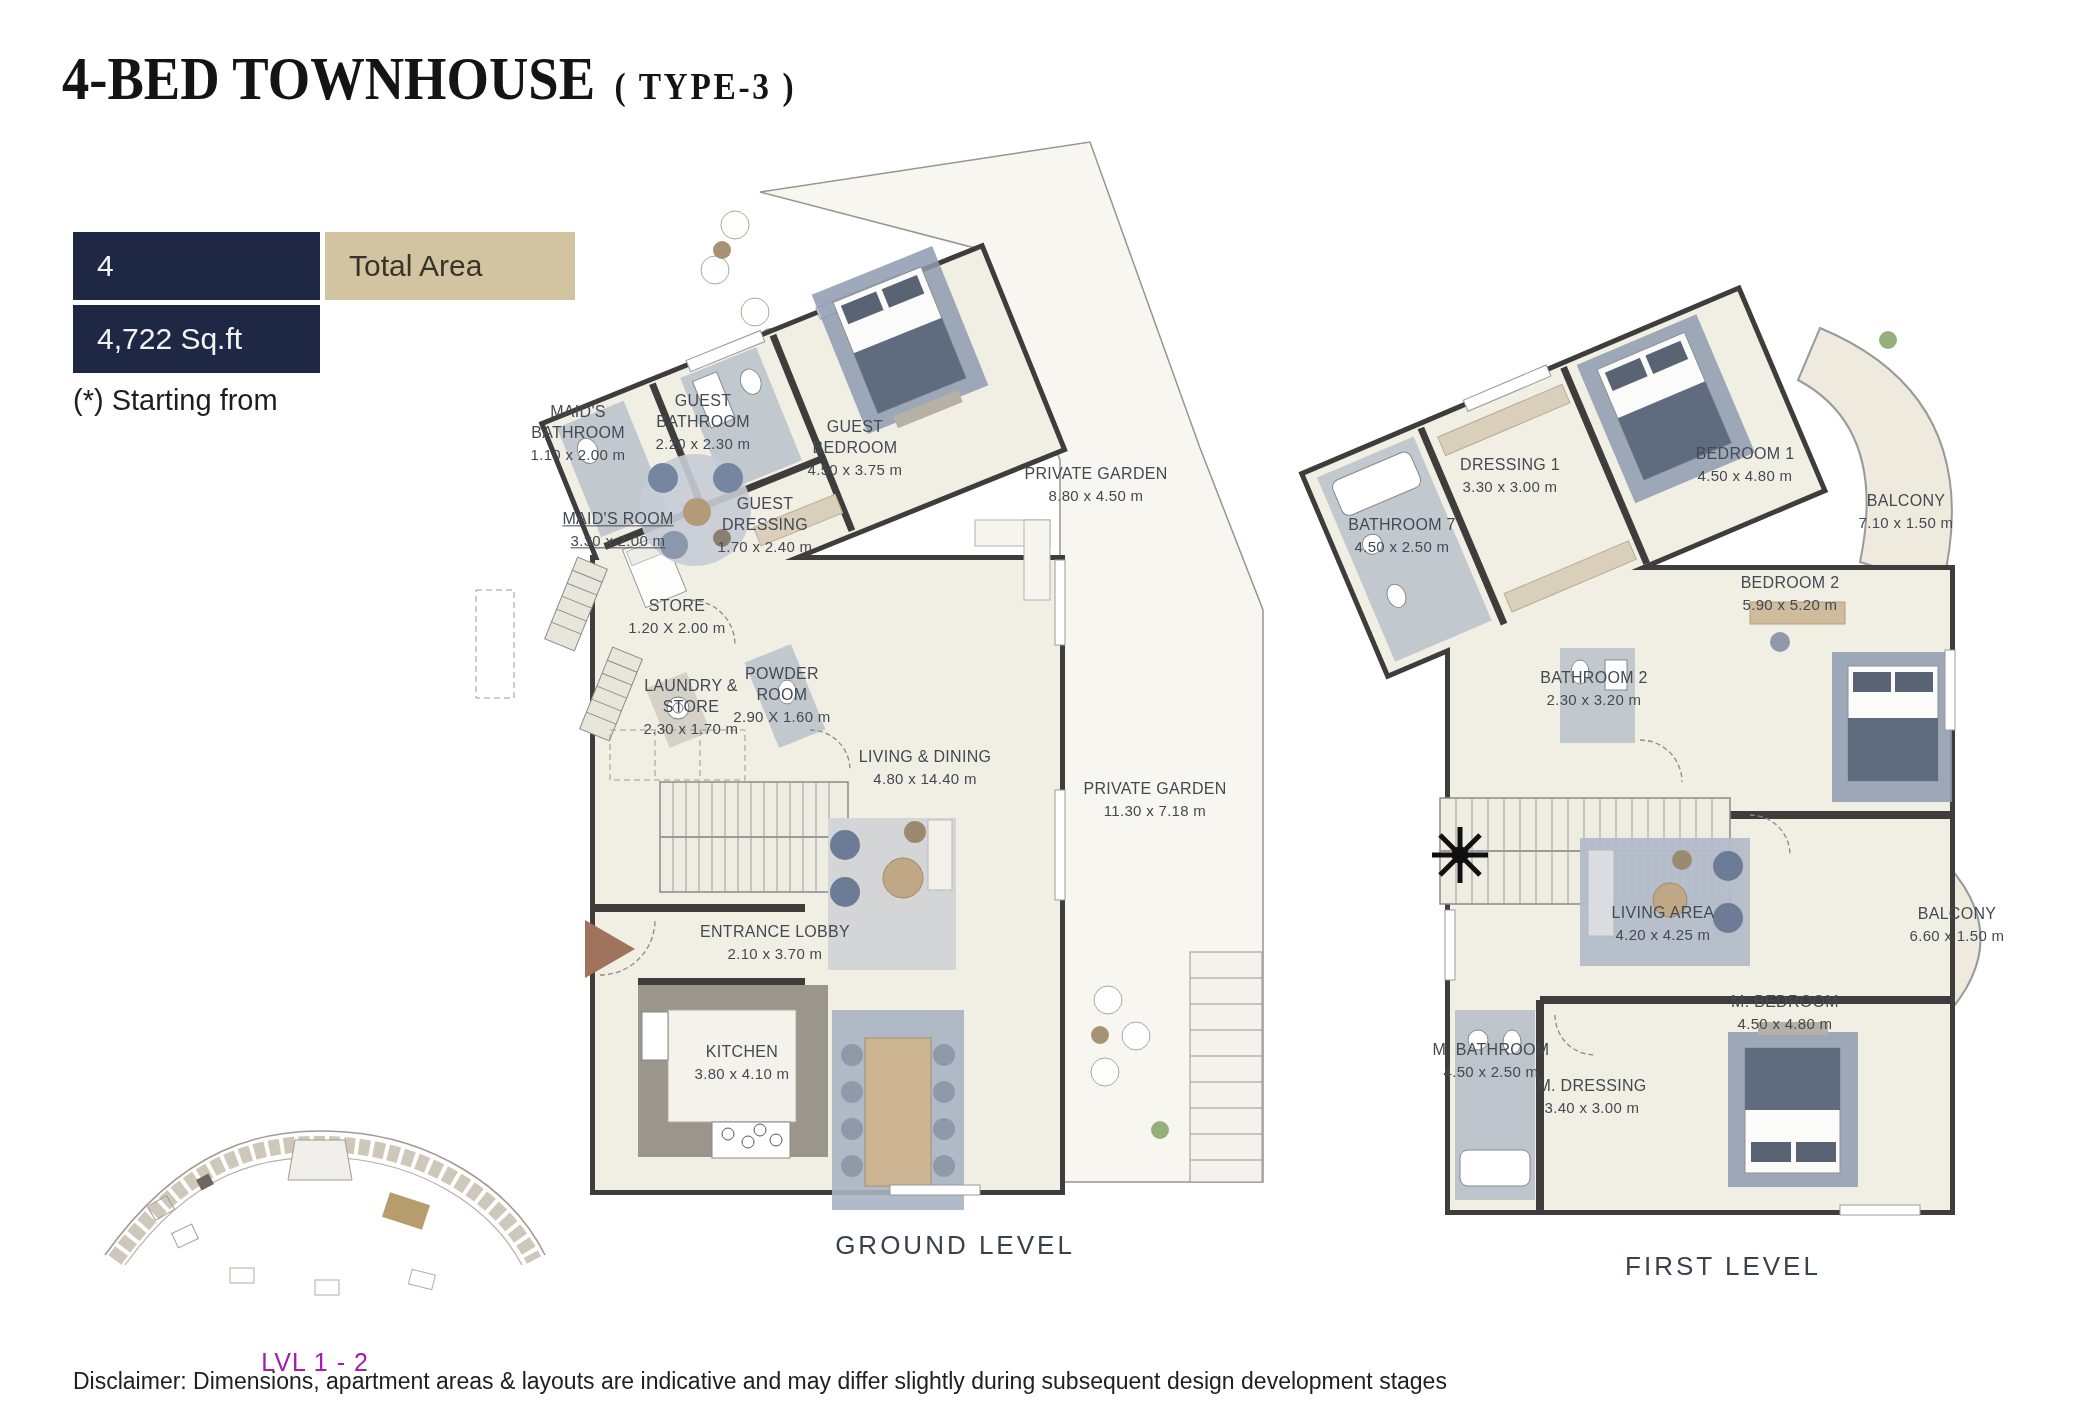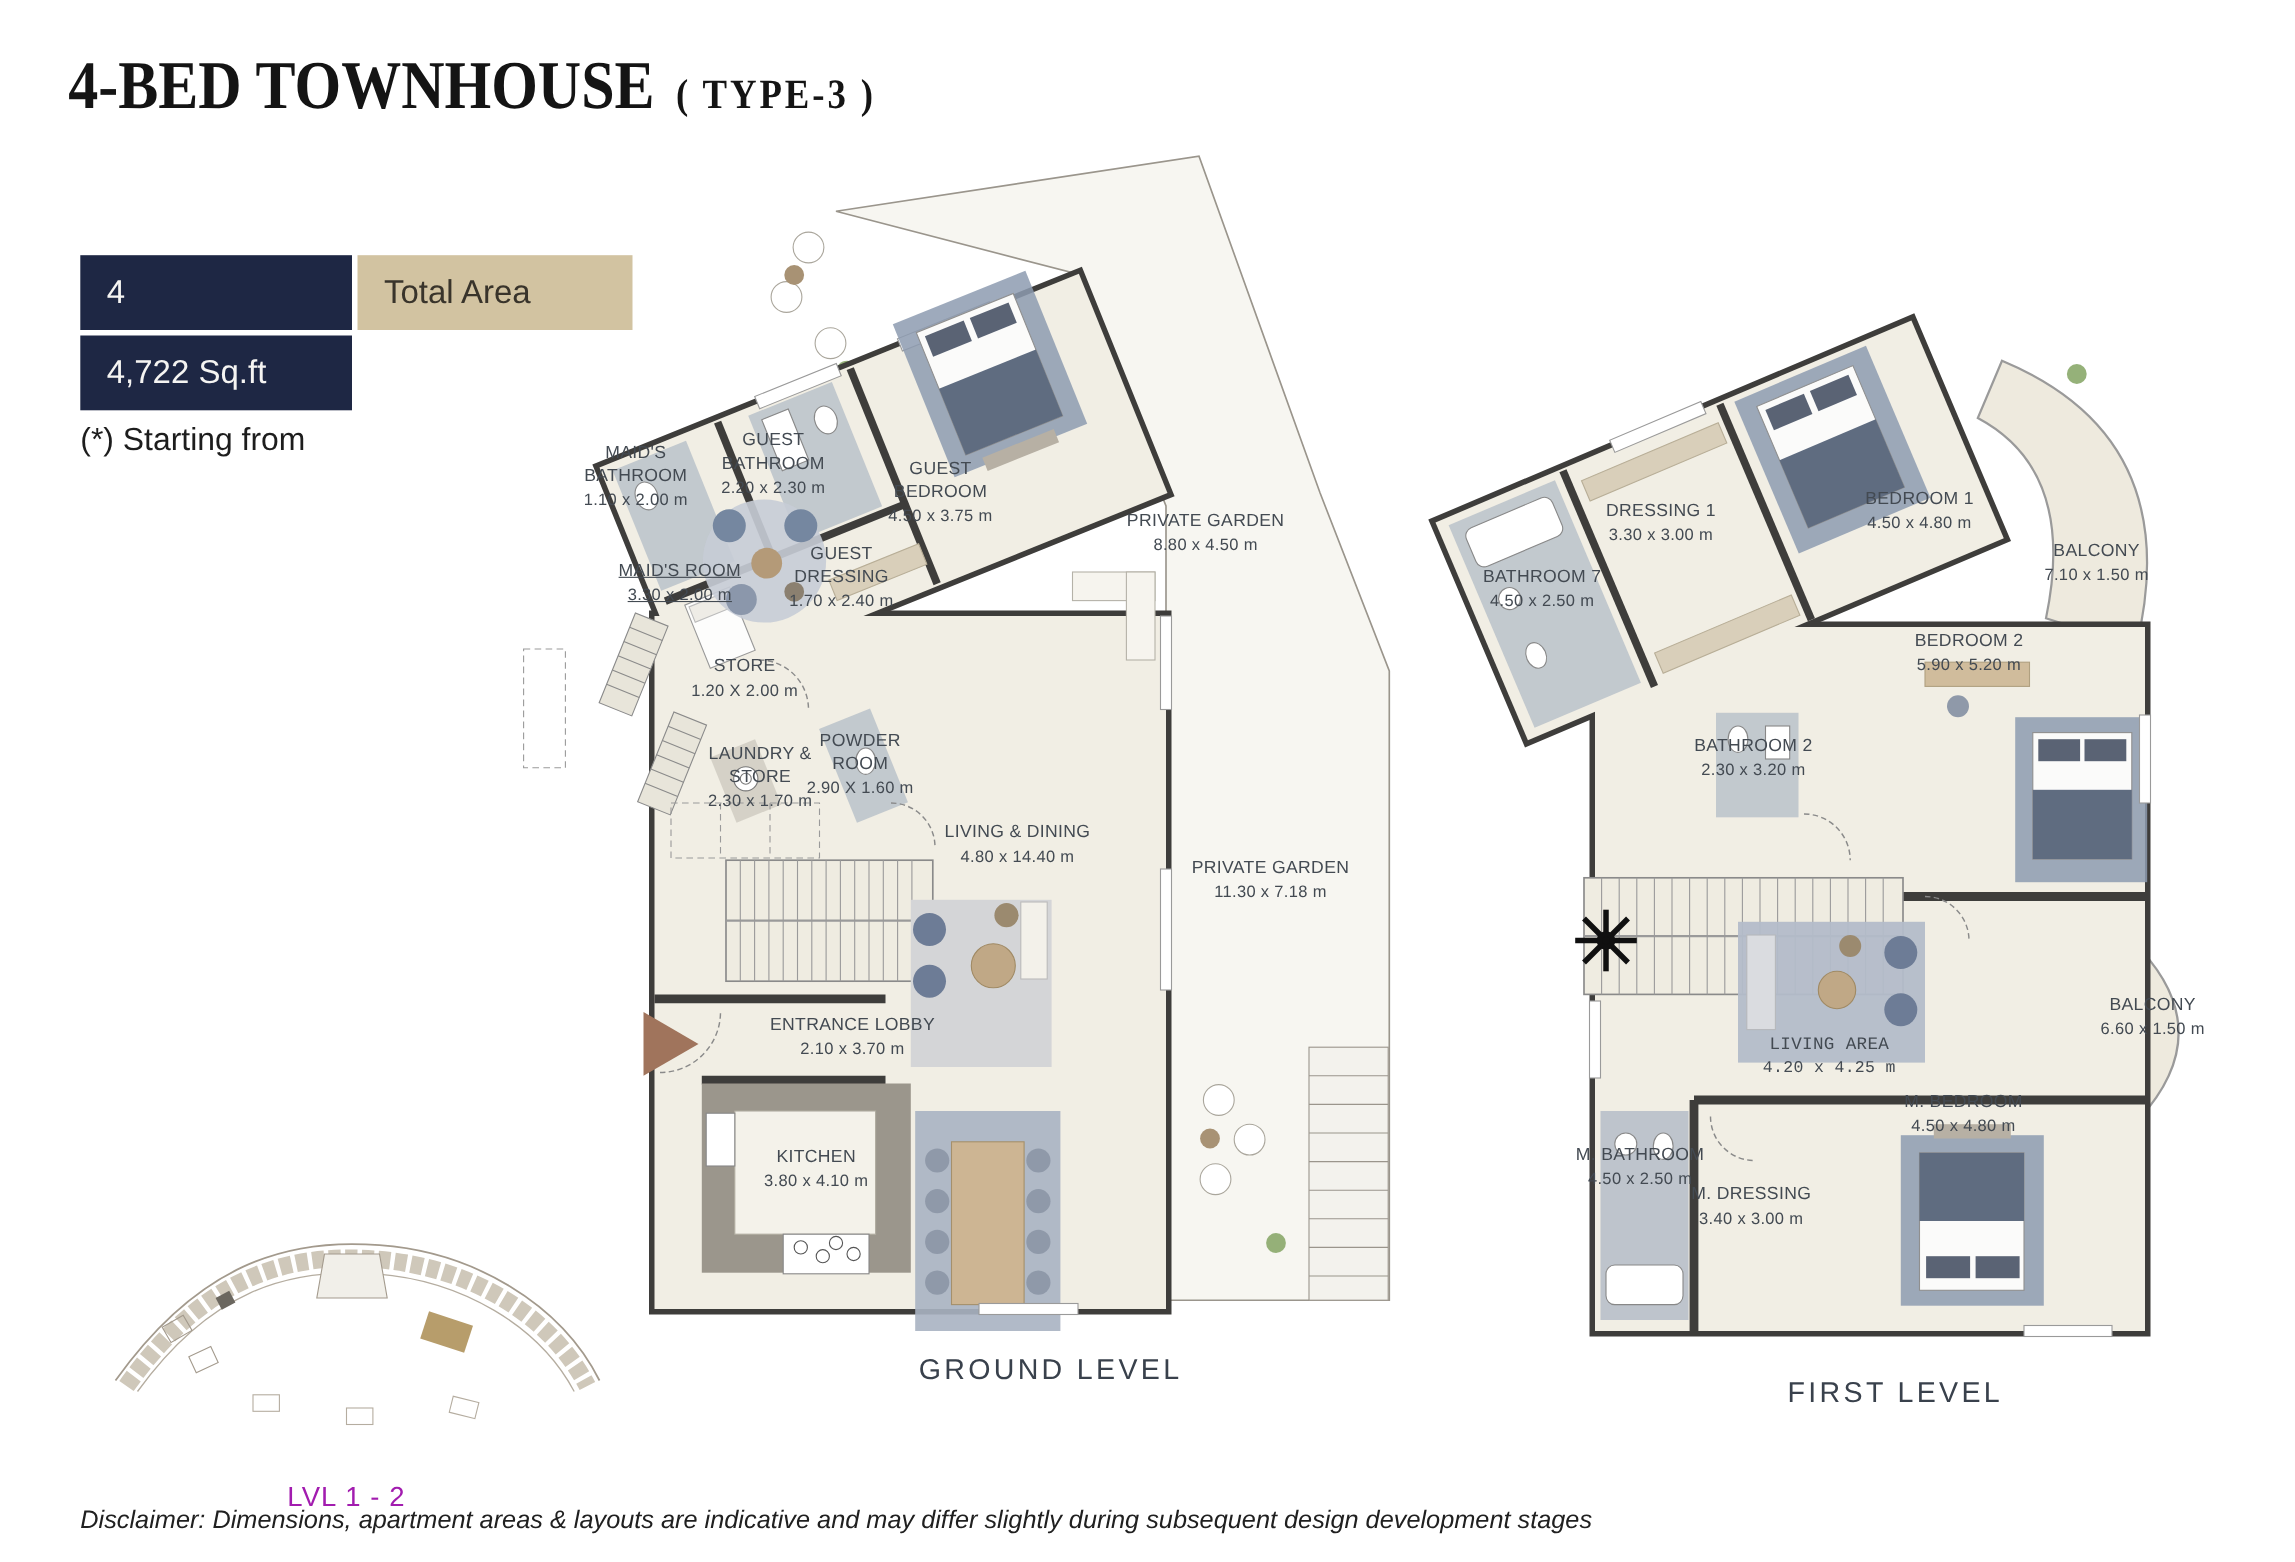--- a/index.html
+++ b/index.html
@@ -20,21 +20,21 @@
   .plan{position:absolute;}
   .plan svg{position:absolute;left:0;top:0;}
   
   .rlabel{position:absolute;transform:translate(-50%,-50%);text-align:center;color:#434a52;
           font-size:16px;line-height:1.3;letter-spacing:.3px;z-index:5;}
   .rlabel .rname{display:block;}
   .rlabel .rdims{display:block;font-size:15px;margin-top:1px;}
   
   .level-caption{position:absolute;transform:translate(-50%,-50%);font-size:26px;
                  letter-spacing:3px;color:#39414c;white-space:nowrap;}
-  #disclaimer{position:absolute;left:73px;top:1368px;font-size:23px;color:#202020;font-style:italic;}
+  #disclaimer{position:absolute;left:73px;top:1368px;font-size:23px;color:#202020;}
   #site-caption{position:absolute;left:315px;top:1362px;transform:translate(-50%,-50%);
                 font-size:25px;letter-spacing:1px;color:#a21caf;white-space:nowrap;}
 </style>
 </head>
 <body>
 
 <div id="canvas">
 
   <h1 id="title">
     <span class="main">4-BED TOWNHOUSE</span>
@@ -427,21 +427,21 @@
       <span class="rdims">4.50 x 2.50 m</span>
       </div>
     <div class="rlabel" style="left:510px;top:324px;width:150px;">
       <span class="rname">BEDROOM 2</span>
       <span class="rdims">5.90 x 5.20 m</span>
       </div>
     <div class="rlabel" style="left:314px;top:419px;width:130px;">
       <span class="rname">BATHROOM 2</span>
       <span class="rdims">2.30 x 3.20 m</span>
       </div>
-    <div class="rlabel" style="left:383px;top:690px;width:150px;font-family:Liberation Mono, monospace;">
+    <div class="rlabel" style="left:383px;top:654px;width:150px;">
       <span class="rname">LIVING AREA</span>
       <span class="rdims">4.20 x 4.25 m</span>
       </div>
     <div class="rlabel" style="left:677px;top:655px;width:110px;">
       <span class="rname">BALCONY</span>
       <span class="rdims">6.60 x 1.50 m</span>
       </div>
     <div class="rlabel" style="left:505px;top:743px;width:160px;">
       <span class="rname">M. BEDROOM</span>
       <span class="rdims">4.50 x 4.80 m</span>

